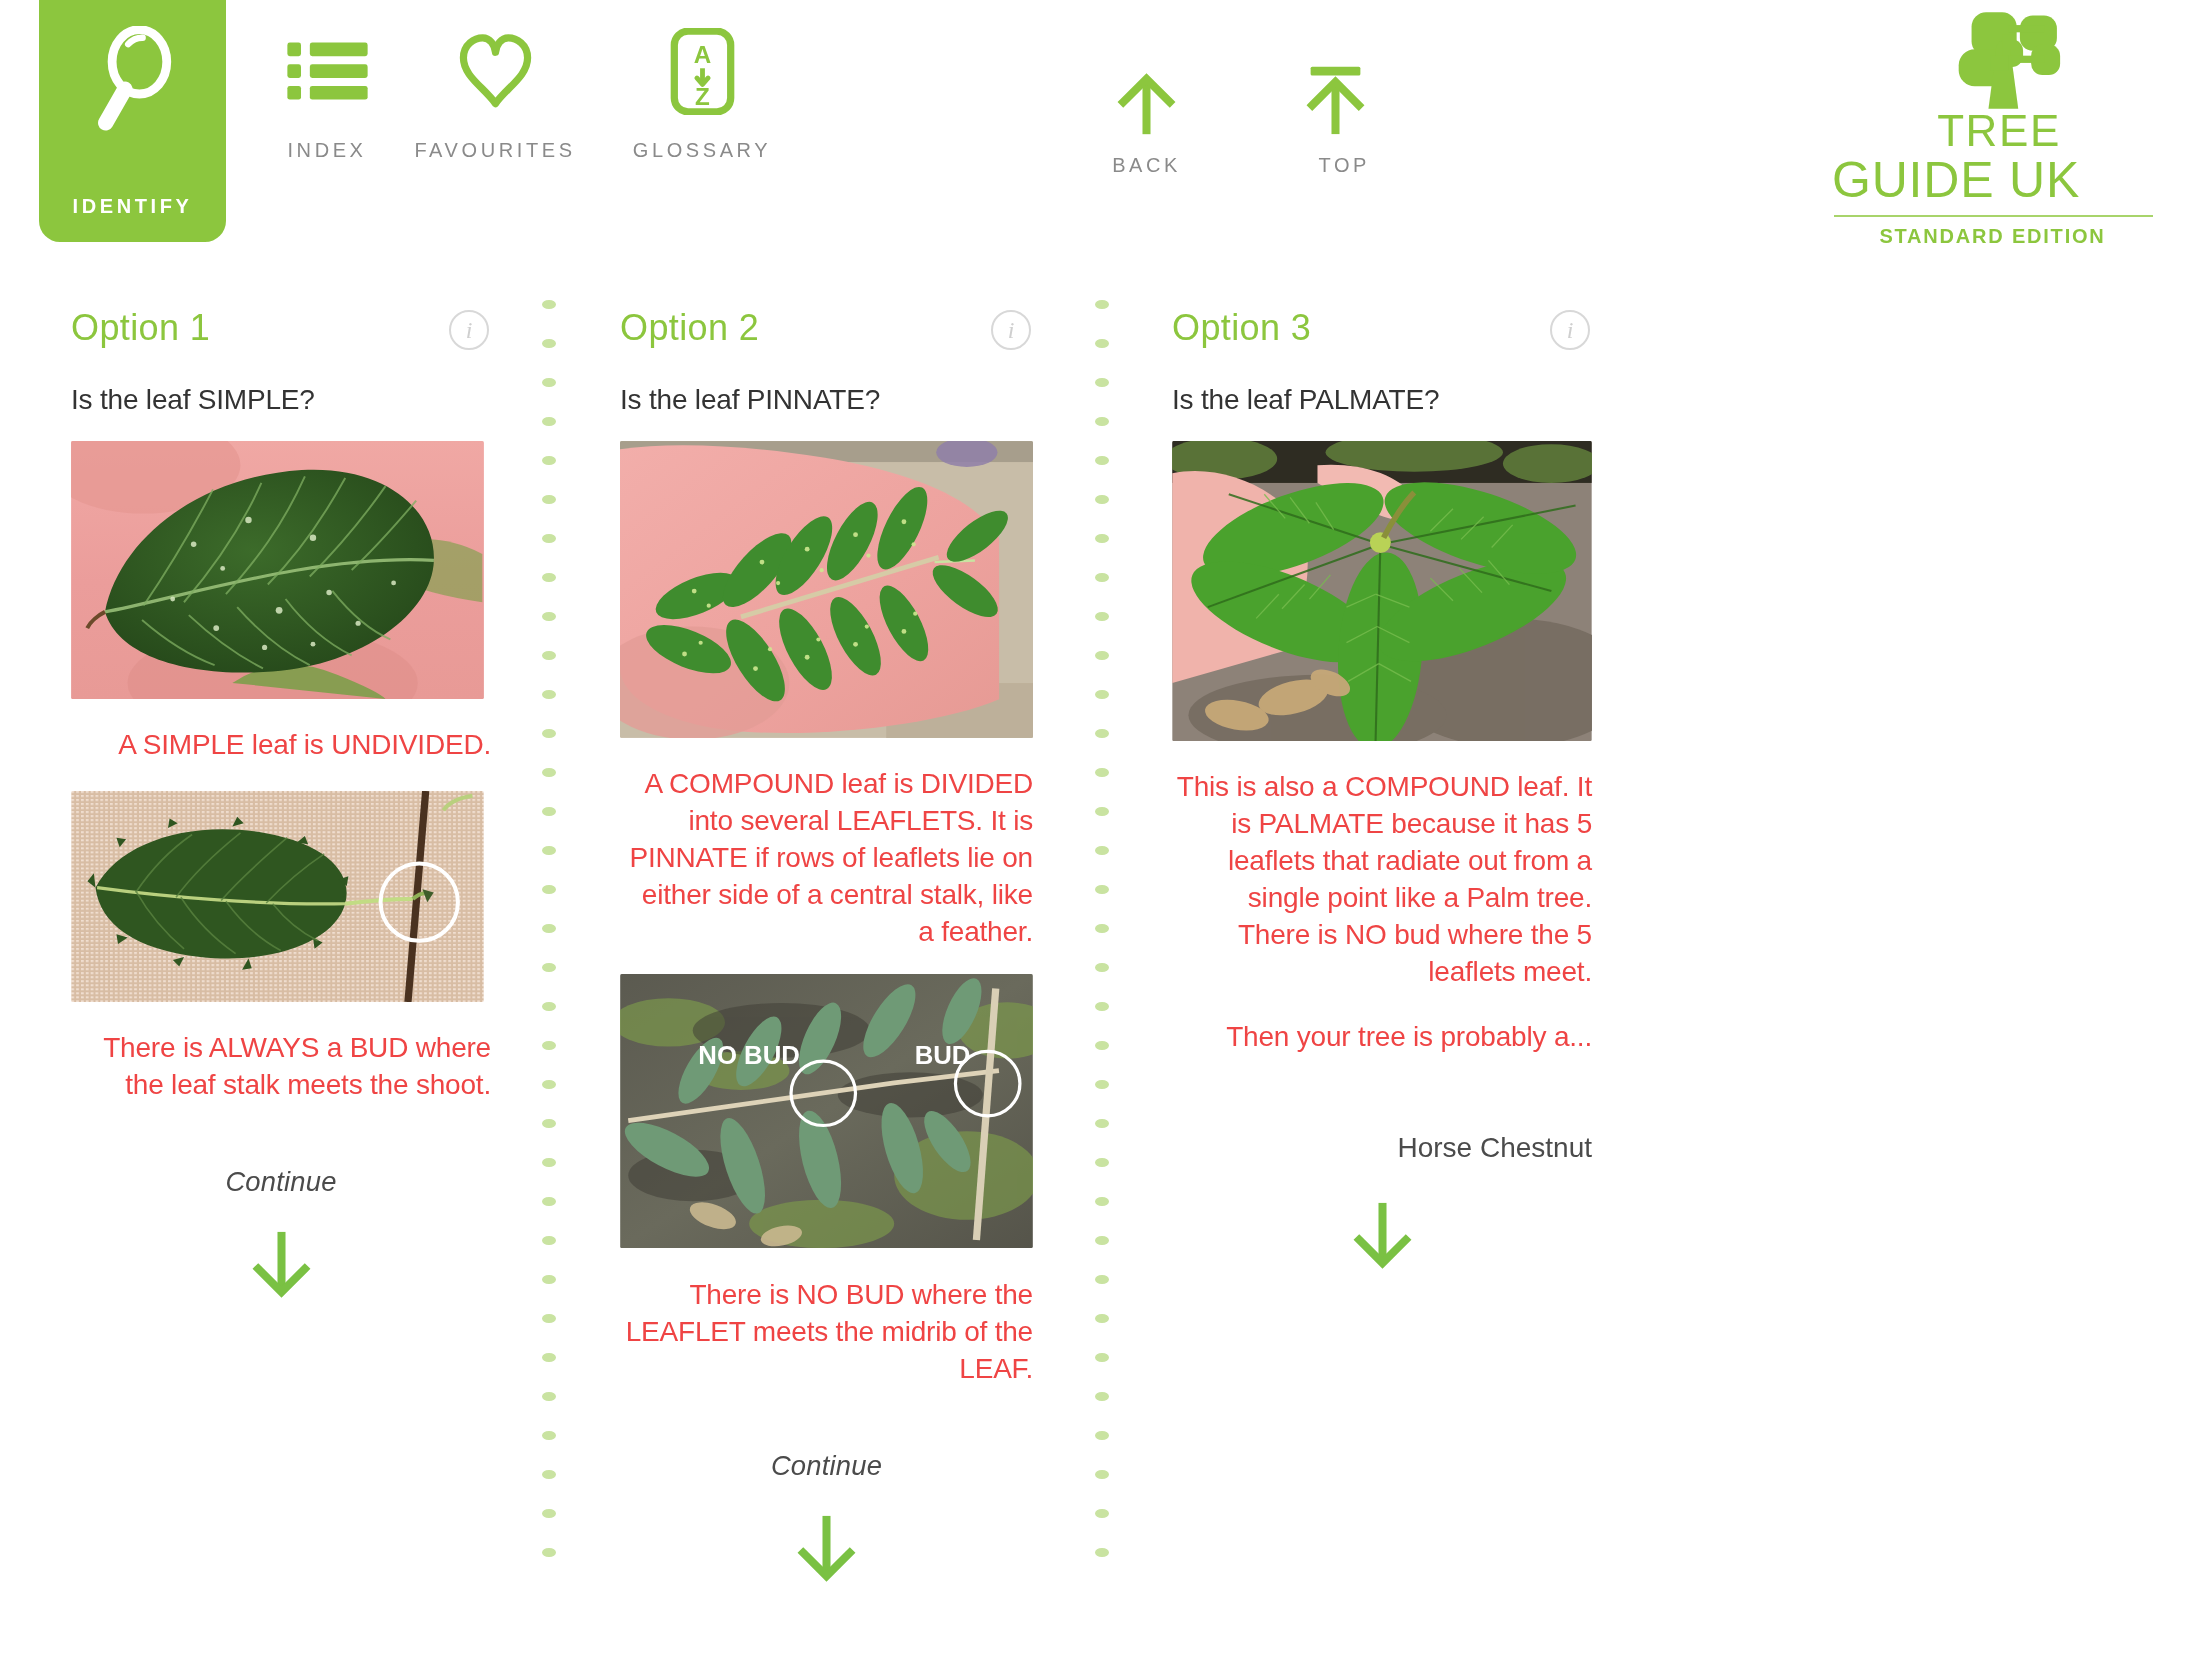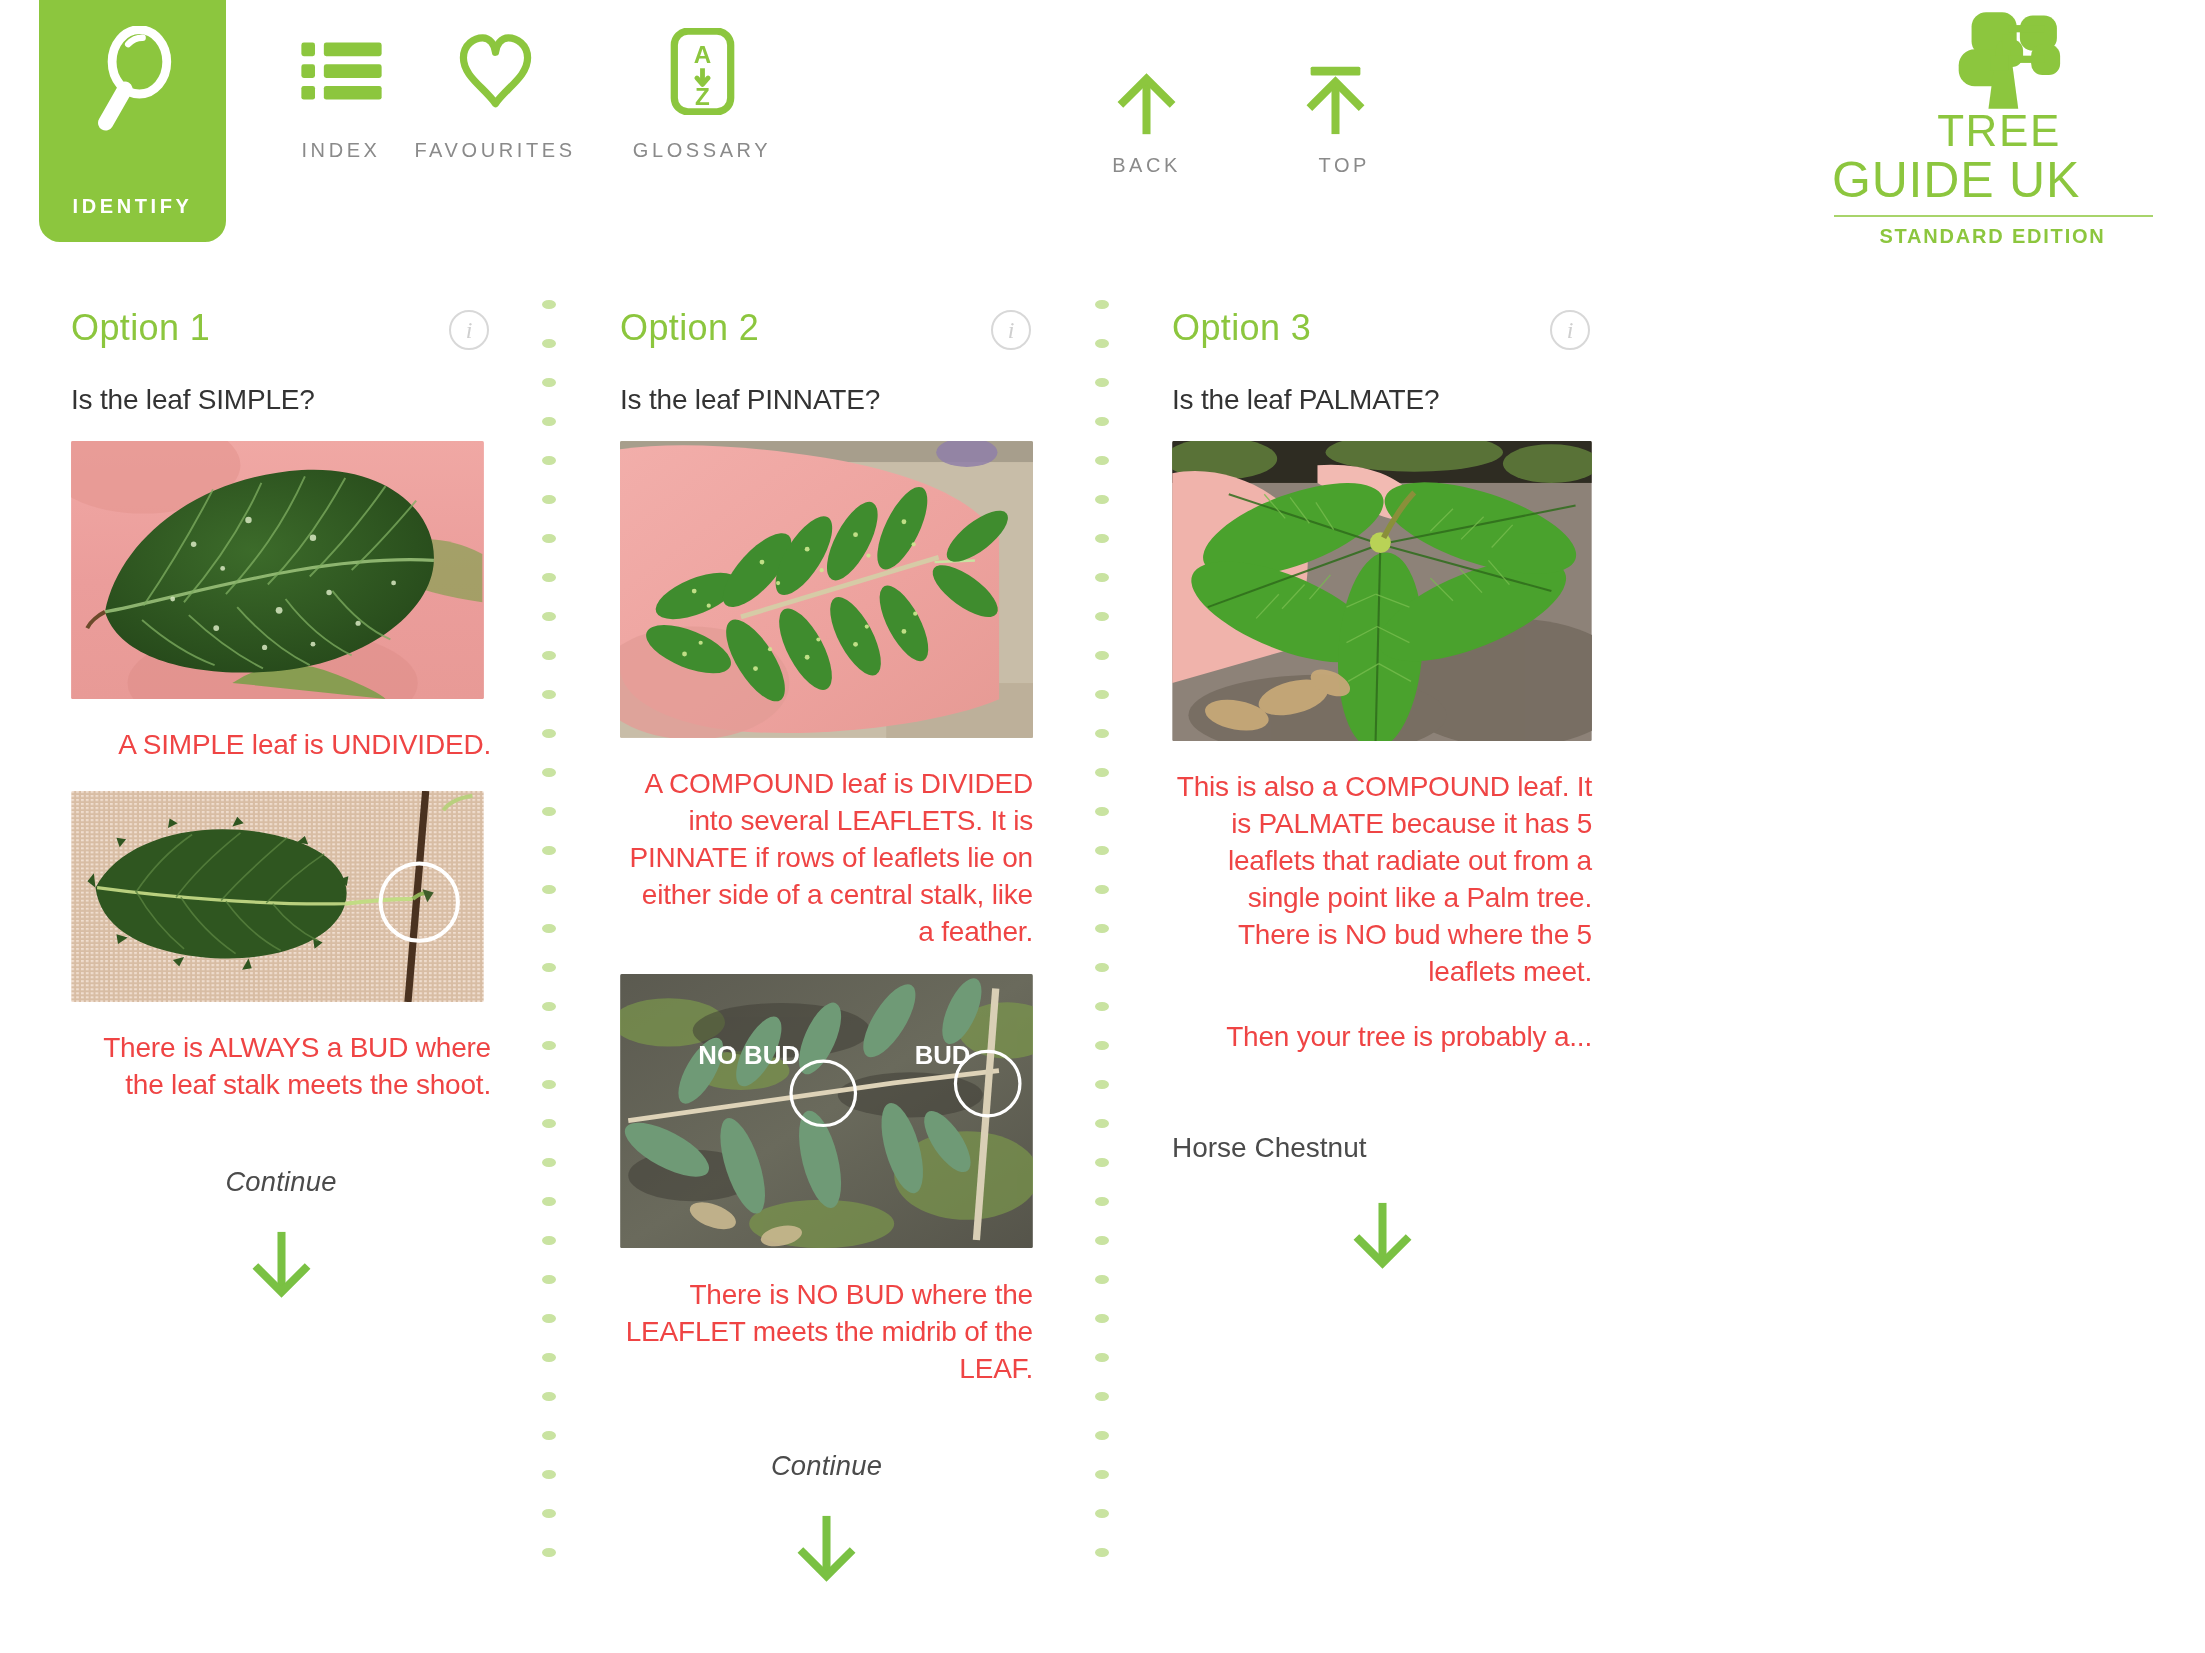--- a/index.html
+++ b/index.html
@@ -33,21 +33,21 @@
   .navitem {
     position: absolute; top: 22.6px;
     display: flex; flex-direction: column; align-items: center;
     width: 210px;
   }
   .navitem .glyph { height: 97px; display: flex; align-items: center; justify-content: center; }
   .navitem .nav-label {
     margin-top: 19.4px;
     color: #8a8a8a; font-size: 20px; letter-spacing: 3.6px; font-weight: 500;
   }
-  #nav-index   { left: 236px; align-items: center; }
+  #nav-index   { left: 222px; align-items: center; }
   #nav-fav     { left: 390px; justify-content: space-between; }
   #nav-gloss   { left: 597px; }
 
   .navbtn {
     position: absolute; top: 50px;
     display: flex; flex-direction: column; align-items: flex-end; width: 161px;
   }
   .navbtn .glyph { height: 89px; display: flex; align-items: flex-end; justify-content: center; }
   .navbtn .nav-label {
     margin-top: 14.5px; color: #8a8a8a; font-size: 20px; letter-spacing: 3.6px; font-weight: 500;
@@ -105,21 +105,21 @@
   .body-text {
     color: #ef4444; font-size: 28px; line-height: 37px; letter-spacing: -0.2px; text-align: right;
   }
   .p-gap { margin-top: 27.4px; }
 
   .continue-block { margin-top: 63px; text-align: center; font-style: italic; }
   .continue-label { color: #4b4b4b; font-size: 27.4px; letter-spacing: 0.2px; }
   .continue-arrow { margin-top: 29px; display: flex; justify-content: center; }
 
   .result-name {
-    margin-top: 77px; text-align: left; color: #4b4b4b; font-size: 28px;
+    margin-top: 77px; text-align: right; color: #4b4b4b; font-size: 28px;
   }
   .result-arrow { margin-top: 34px; display: flex; justify-content: center; }
 
   
   .divider { position: absolute; top: 300px; width: 14.5px; }
   #div1 { left: 542px; }
   #div2 { left: 1095px; }
   .divider .dot {
     width: 13.7px; height: 9px; border-radius: 50%;
     background: #c9e3a1; margin-bottom: 30px;

